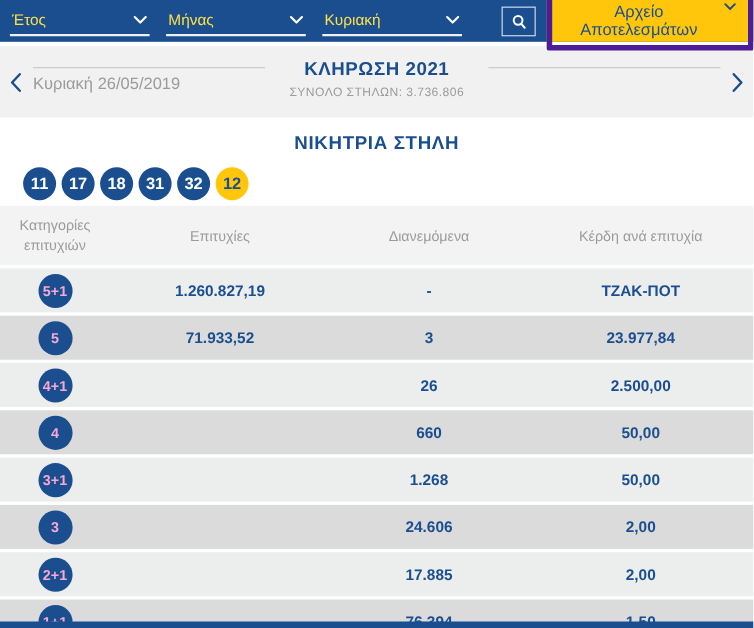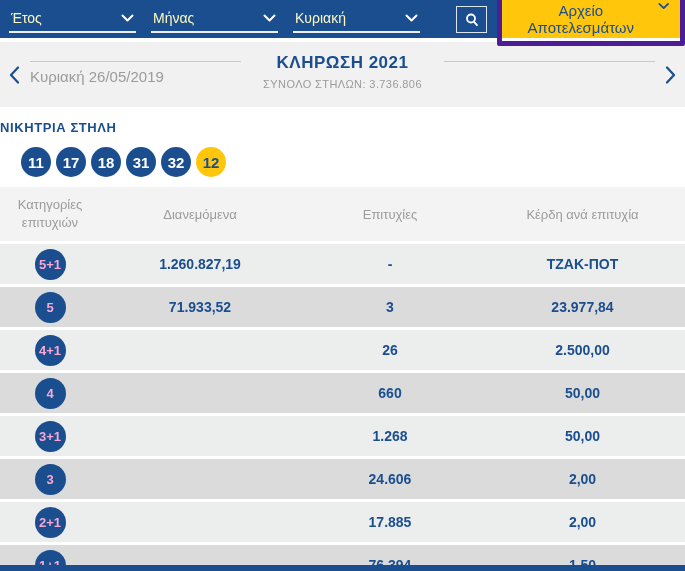--- a/index.html
+++ b/index.html
@@ -10,21 +10,21 @@
     position:relative;
   }
 
   
   .topbar { height:38px; display:flex; background:#1A4E8F; }
   .topbar-left { display:flex; align-items:center; padding-left:9px; flex:1 1 auto; }
   .dd {
     width:127px; height:25px; margin-right:15px; margin-top:2px;
     display:flex; align-items:center; justify-content:space-between;
     border-bottom:2px solid rgba(255,255,255,.92);
-    color:#fef9c3; font-size:14px; cursor:pointer; padding:0 2px 3px 2px;
+    color:#fde047; font-size:14px; cursor:pointer; padding:0 2px 3px 2px;
   }
   .dd svg { flex:0 0 auto; }
   .search-btn {
     width:31px; height:27px; margin-left:21px; margin-top:1px;
     border:1px solid rgba(255,255,255,.85); background:transparent;
     display:flex; align-items:center; justify-content:center; cursor:pointer;
   }
   .topbar-right {
     width:188px; height:100%; background:#FFC60B;
     display:flex; align-items:center; justify-content:center;
@@ -45,21 +45,21 @@
   .side-col { flex:1 1 0; display:flex; flex-direction:column; margin:0 8px; }
   .side-col .rule { height:1px; background:#C8C8C8; }
   .side-col .under { height:24px; display:flex; align-items:center;
     color:#9B9B9B; font-size:15px; margin-top:3px; }
   .draw-center { text-align:center; padding:0 14px; margin-top:-6px; }
   .draw-title { color:#1A4E8F; font-size:17px; font-weight:bold; letter-spacing:.5px; }
   .draw-sub { color:#9B9B9B; font-size:11px; letter-spacing:.4px; margin-top:5px; }
 
   
   .winning { height:80px; background:#fff; padding-top:13px; }
-  .winning-label { color:#1A4E8F; font-size:13px;
+  .winning-label { text-align:center; color:#1A4E8F; font-size:17px;
     font-weight:bold; letter-spacing:.6px; }
   .balls { display:flex; justify-content:flex-start; gap:5px; margin-top:12px;padding-left:21px; }
   .ball {
     width:30px; height:30px; border-radius:50%;
     background:#1A4E8F; color:#fff; font-weight:bold; font-size:15px;
     display:flex; align-items:center; justify-content:center;
   }
   .ball.bonus { background:#FFC60B; color:#1A4E8F; }
 
   
@@ -154,22 +154,22 @@
       <div class="ball">18</div>
       <div class="ball">31</div>
       <div class="ball">32</div>
       <div class="ball bonus">12</div>
     </div>
 </div>
 
 <div>
   <div class="grid-row thead">
     <div class="cell"><span>Κατηγορίες επιτυχιών</span></div>
+    <div class="cell">Επιτυχίες</div>
     <div class="cell">Διανεμόμενα</div>
-    <div class="cell">Επιτυχίες</div>
     <div class="cell">Κέρδη ανά επιτυχία</div>
   </div>
   <div id="rows">
       <div class="grid-row trow odd">
         <div class="badge-cell">
           <div class="badge">5+1</div>
         </div>
         <div class="val">1.260.827,19</div>
         <div class="val">-</div>
         <div class="val">ΤΖΑΚ-ΠΟΤ</div>

